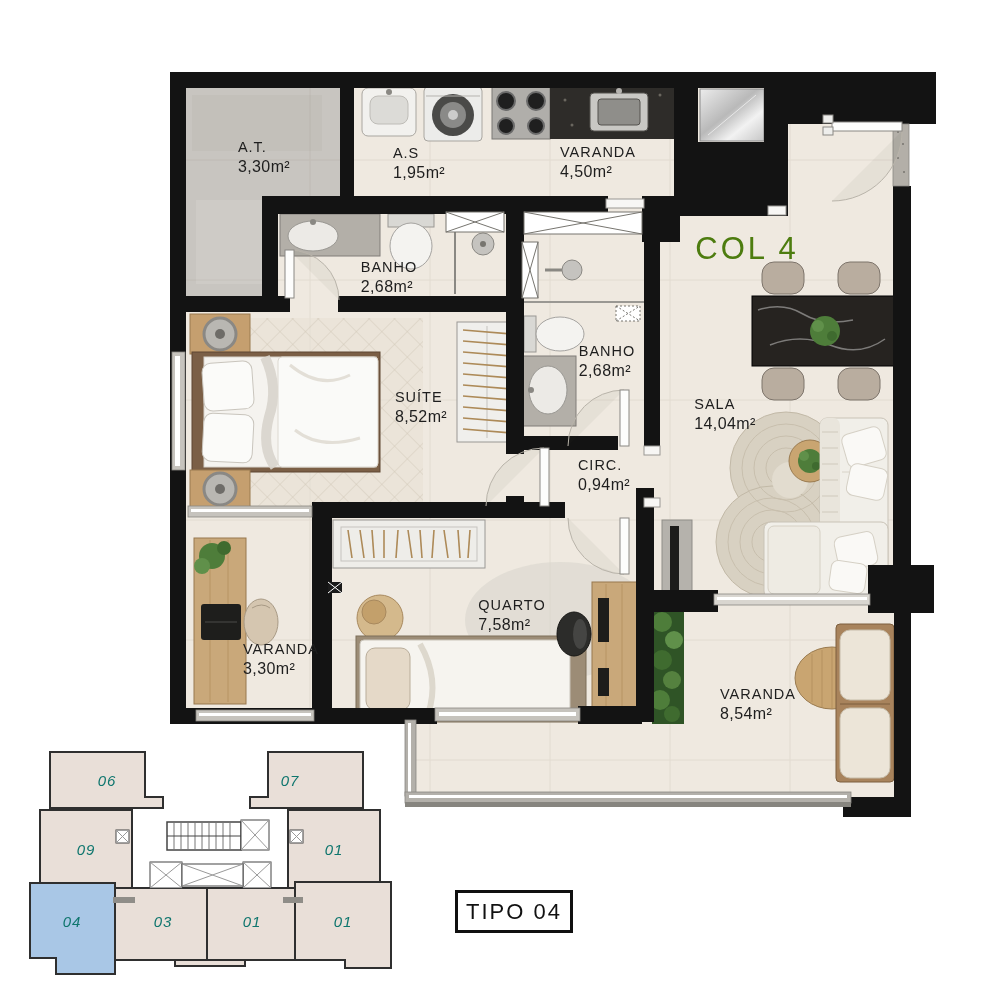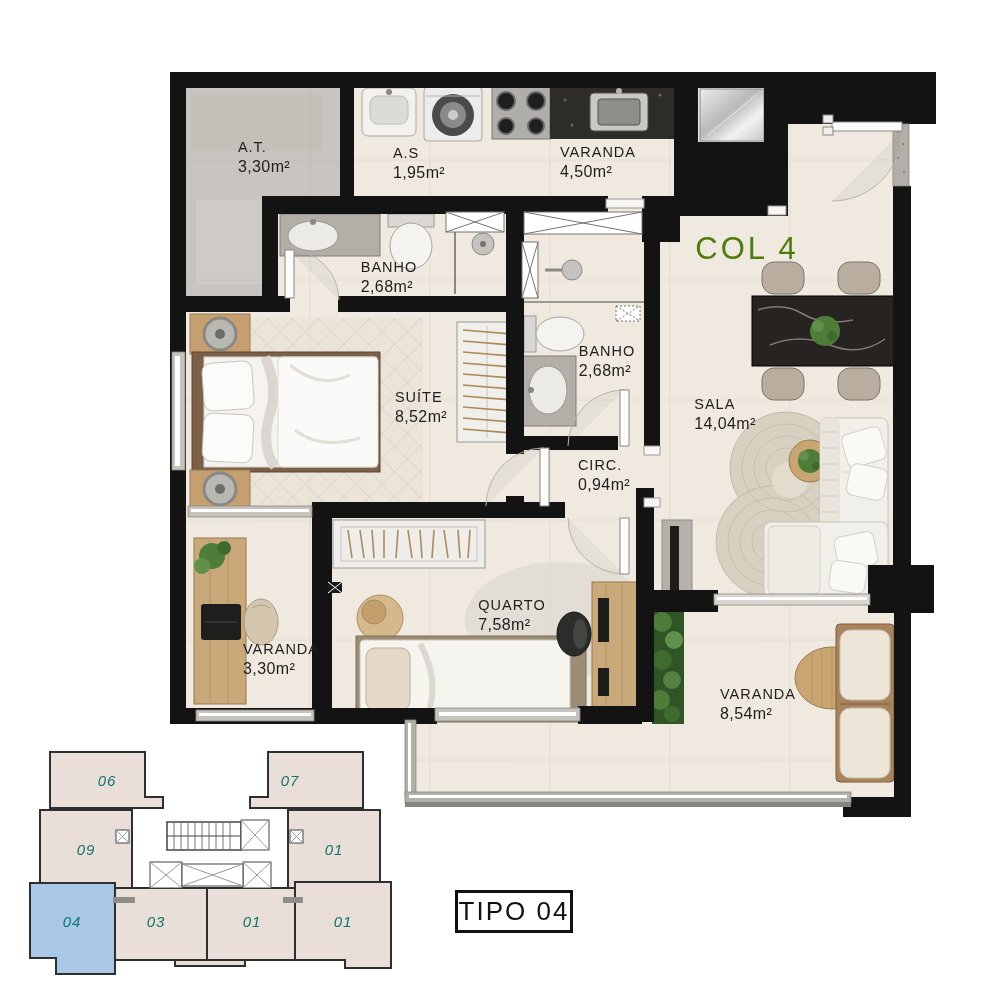--- a/index.html
+++ b/index.html
@@ -9,21 +9,21 @@
   .room-label{position:absolute;transform:translate(-50%,-50%);text-align:left;
               color:#1e1e1e;line-height:1.3;white-space:nowrap;z-index:5;}
   .room-label .rn{display:block;font-size:14.5px;letter-spacing:1px;}
   .room-label .ra{display:block;font-size:16px;letter-spacing:.4px;}
   .col-label{position:absolute;transform:translate(-50%,-50%);font-size:31px;
              letter-spacing:3px;color:#4d7c0f;z-index:5;white-space:nowrap;margin-left:20px;}
   .unit-label{position:absolute;transform:translate(-50%,-50%);font-size:15px;
               letter-spacing:1px;color:#0f766e;z-index:5;font-style:italic;}
   .tipo-box{position:absolute;left:455px;top:890px;width:112px;height:37px;
             border:3px solid #101010;background:#fff;display:flex;align-items:center;
-            justify-content:center;font-size:26px;letter-spacing:2px;color:#111;z-index:5;}
+            justify-content:center;font-size:22px;letter-spacing:2px;color:#111;z-index:5;}
 </style>
 </head>
 <body>
 
 <div class="stage">
 
 <svg class="plan-svg" width="1000" height="1000" viewBox="0 0 1000 1000">
   <defs>
     <linearGradient id="fridgeG" x1="0" y1="0" x2="1" y2="1">
       <stop offset="0" stop-color="#ececec"></stop>
@@ -536,21 +536,21 @@
   <span class="ra">8,54m²</span>
 </div>
 
 <div class="col-label" style="left:727px;top:249px">COL 4</div>
 
 <div class="unit-label" style="left:107px;top:780px">06</div>
 <div class="unit-label" style="left:290px;top:780px">07</div>
 <div class="unit-label" style="left:86px;top:849px">09</div>
 <div class="unit-label" style="left:334px;top:849px">01</div>
 <div class="unit-label" style="left:72px;top:921px">04</div>
-<div class="unit-label" style="left:156px;top:921px">03</div>
+<div class="unit-label" style="left:163px;top:921px">03</div>
 <div class="unit-label" style="left:252px;top:921px">01</div>
 <div class="unit-label" style="left:343px;top:921px">01</div>
 
 <div class="tipo-box">
   <span>TIPO 04</span>
 </div>
 
 </div>
 
 </body></html>

